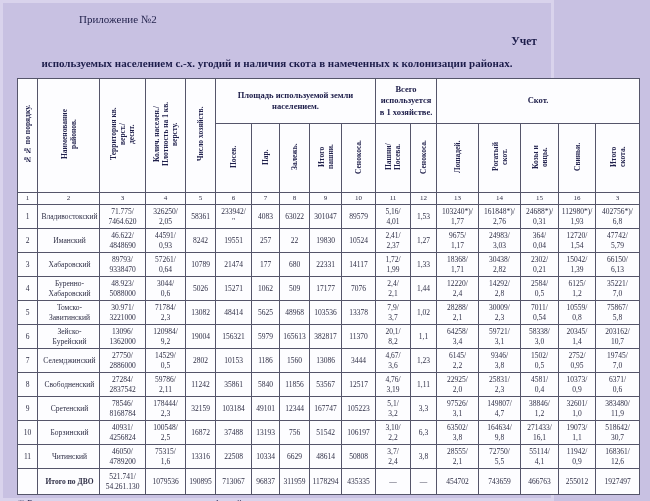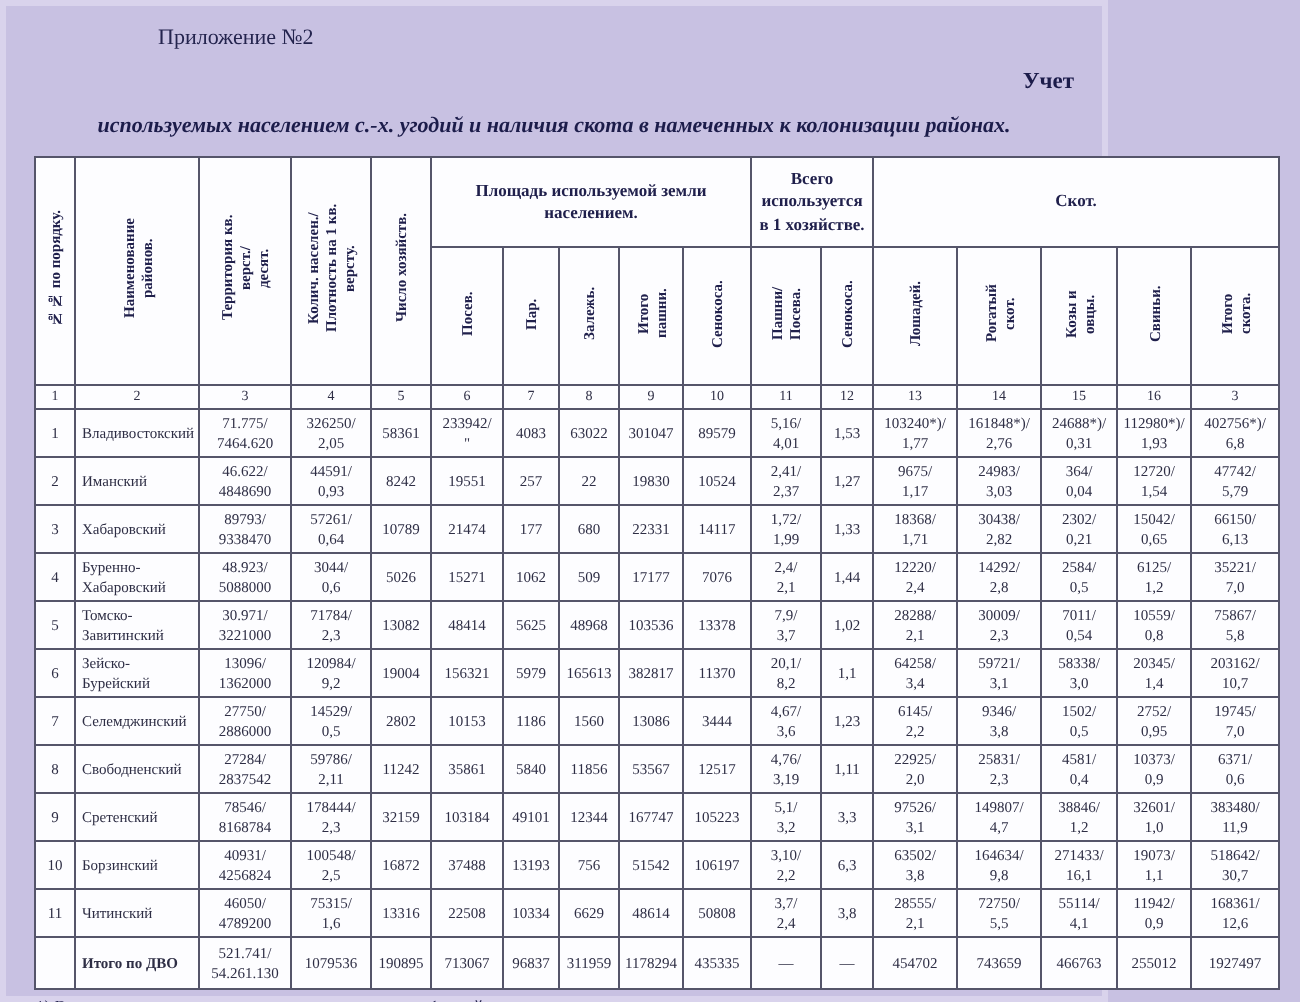--- a/index.html
+++ b/index.html
@@ -16,21 +16,21 @@
     border:3px solid #d9d3ec;
     padding:8px 14px 6px 14px;
   }
   .appendix{
     font-size:11px;color:#24244e;margin:2px 0 10px 62px;
   }
   .doc-title{
     text-align:right;font-weight:bold;font-size:11.5px;color:#1c1c4a;margin:0 0 10px 0;
   }
   .doc-subtitle{
-    text-align:center;font-weight:bold;font-size:11px;color:#1c1c4a;margin:0 0 9px 0;font-style:italic;
+    text-align:center;font-weight:bold;font-size:11px;color:#1c1c4a;margin:0 0 9px 0;
   }
   table{
     border-collapse:collapse;table-layout:fixed;width:622px;
     background:#fdfdff;
   }
   th,td{
     border:1px solid #55556a;
     padding:1px 1px;
     text-align:center;vertical-align:middle;
     font-size:7.5px;line-height:1.25;
@@ -51,21 +51,21 @@
     font-weight:bold;
     font-size:7.5px;
     color:#20204c;
     line-height:1.2;
   }
   .vt-tall{height:96px;}
   .vt-short{height:58px;}
   tr.sub-row th{height:66px;}
   tr.num-row td{height:11px;font-size:7px;padding:0;}
   tbody td{height:21px;}
-  td.name-cell{text-align:left;padding-left:3px;}
+  td.name-cell{text-align:center;padding-left:3px;}
   tr.total-row td{height:23px;}
   tr.total-row td.name-cell{font-weight:bold;}
   .footnote{
     font-size:8.5px;color:#24244e;margin:3px 0 0 1px;
   }
 </style>
 </head>
 <body>
 
 <div class="page">
@@ -221,21 +221,21 @@
           <td>1,72/
 1,99</td>
           <td>1,33</td>
           <td>18368/
 1,71</td>
           <td>30438/
 2,82</td>
           <td>2302/
 0,21</td>
           <td>15042/
-0,65</td>
+1,39</td>
           <td>66150/
 6,13</td>
         </tr>
         <tr>
           <td>4</td>
           <td class="name-cell">Буренно-
 Хабаровский</td>
           <td>48.923/
 5088000</td>
           <td>3044/

